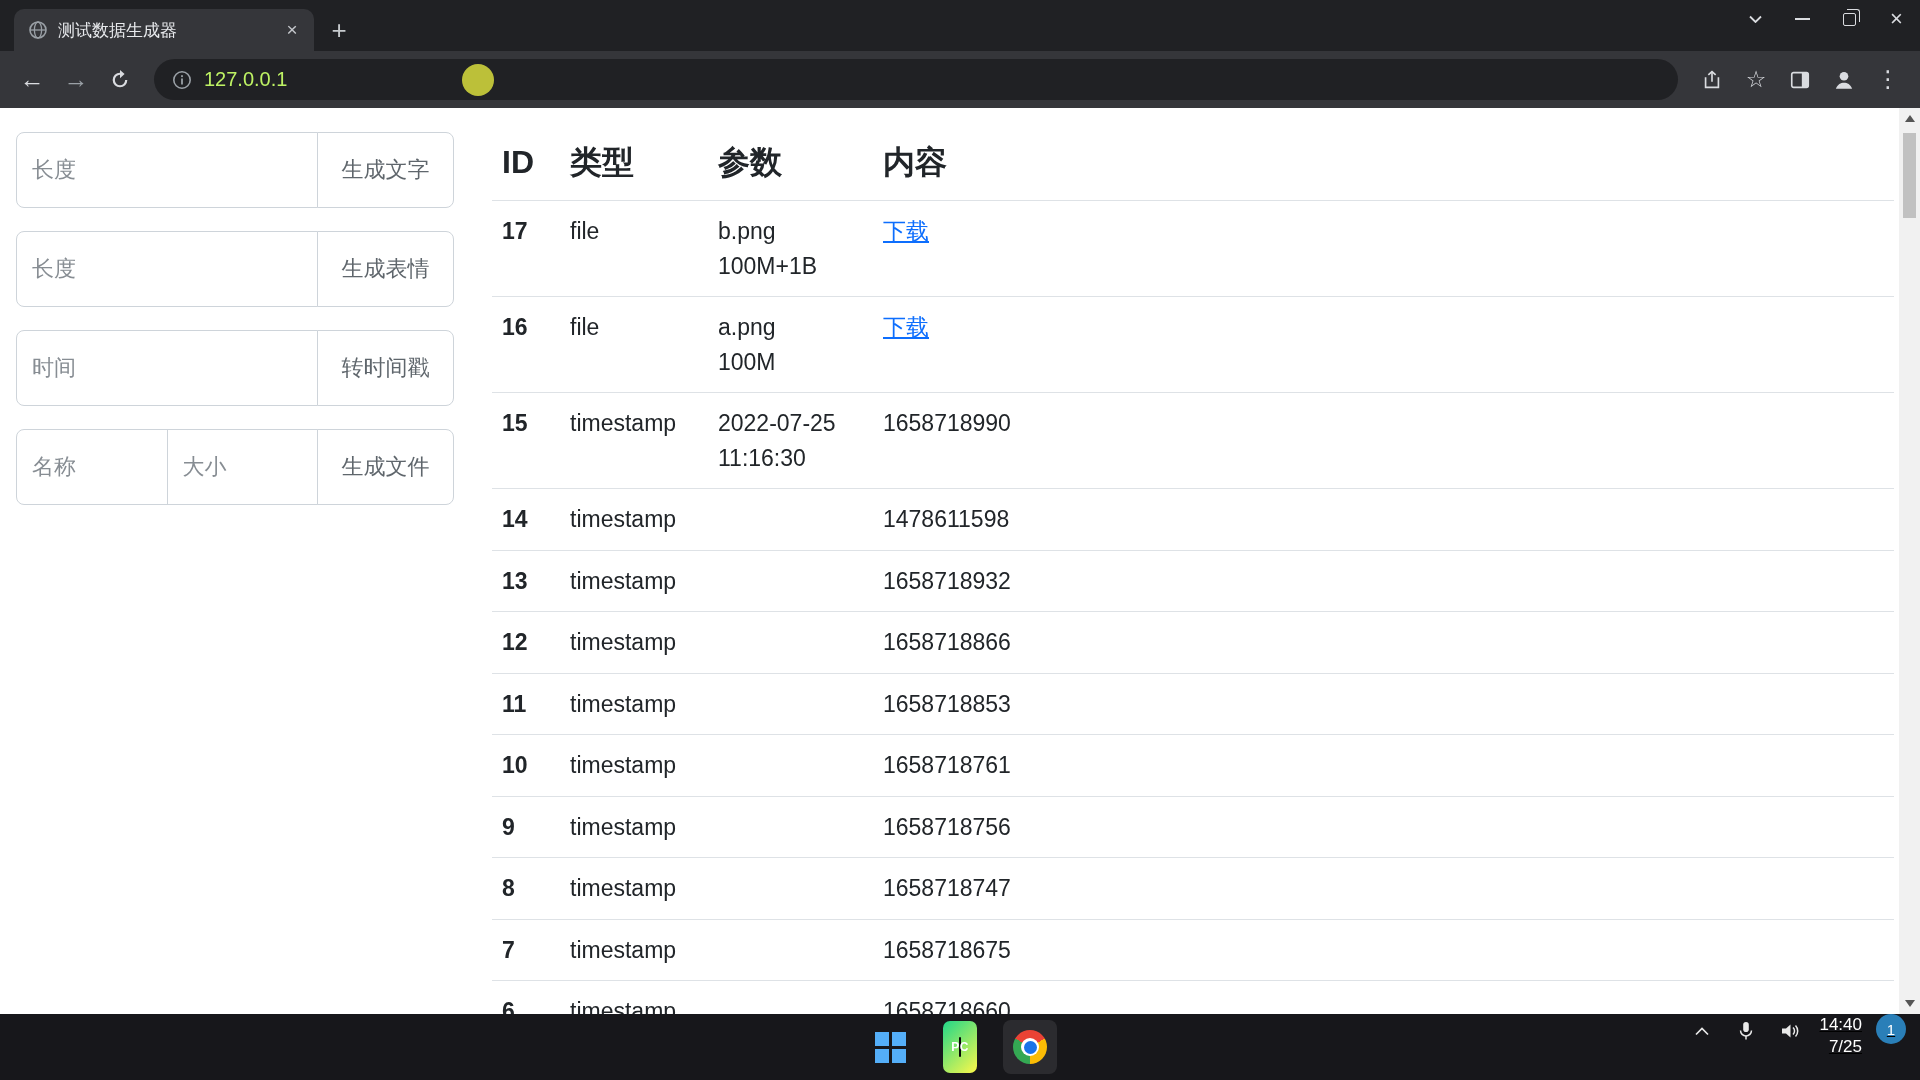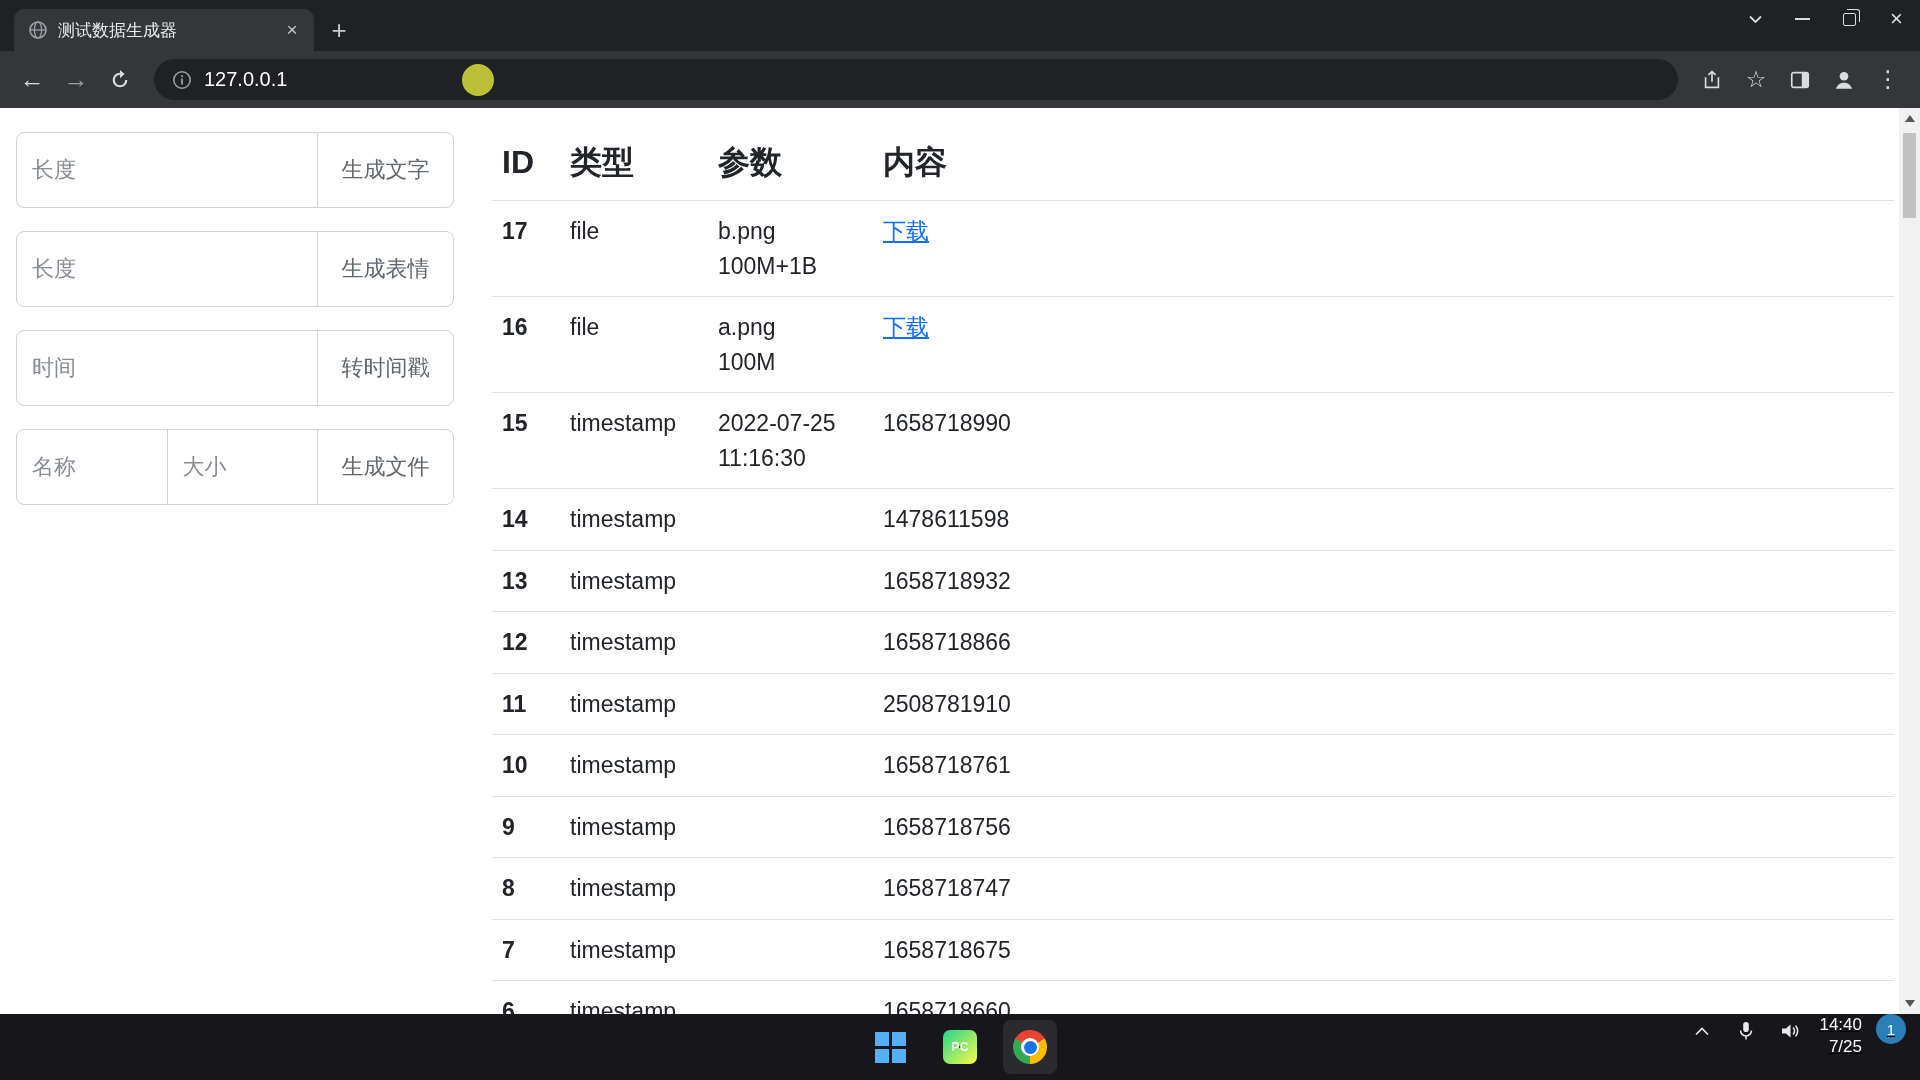--- a/index.html
+++ b/index.html
@@ -25,21 +25,21 @@
     border:1.5px solid #dadce0; border-left:none; border-bottom:none; border-radius:0 3px 0 0; }
   .glyph-close { font-size:22px; line-height:1; }
 
   .toolbar { position:absolute; top:51px; left:0; right:0; height:57px; background:#35363a;
     display:flex; align-items:center; padding:0 10px; }
   .navbtn { width:44px; height:44px; border-radius:50%; display:flex; align-items:center;
     justify-content:center; font-size:25px; color:#dadce0; flex:none; }
   .navbtn.dim { color:#9aa0a6; }
   .omnibox { flex:1; height:41px; margin:0 12px; border-radius:21px; background:#202124;
     display:flex; align-items:center; padding:0 18px; position:relative; }
-  .omnibox .url { color:#ffffff; font-size:20px; margin-left:12px; }
+  .omnibox .url { color:#bef264; font-size:20px; margin-left:12px; }
   .cursor-dot { position:absolute; left:308px; top:50%; transform:translateY(-50%);
     width:32px; height:32px; border-radius:50%; background:#c5c93b; opacity:.95; }
   .toolicon { width:44px; height:44px; display:flex; align-items:center; justify-content:center;
     color:#dadce0; font-size:23px; flex:none; }
 
   
   .page { position:absolute; top:108px; left:0; right:0; bottom:66px; background:#fff;
     display:flex; overflow:hidden; }
   .sidebar { width:470px; flex:none; padding:24px 16px 0 16px; }
   .igroup { display:flex; height:76px; margin-bottom:23px; }
@@ -80,21 +80,21 @@
   .sb-thumb { position:absolute; left:4px; width:13px; top:25px; height:85px; background:#c1c1c1; }
 
   
   .taskbar { position:absolute; left:0; right:0; bottom:0; height:66px; background:#17171b; }
   .tb-center { position:absolute; left:50%; top:0; bottom:0; transform:translateX(-50%);
     display:flex; align-items:center; gap:16px; }
   .tb-btn { width:54px; height:54px; border-radius:8px; display:flex; align-items:center; justify-content:center; }
   .tb-btn.active { background:rgba(255,255,255,.09); }
   .winlogo { display:grid; grid-template-columns:14px 14px; grid-template-rows:14px 14px; gap:3px; }
   .winlogo span { background:#54aef8; display:block; }
-  .pycharm { width:34px; height:34px; border-radius:7px; padding:16px;
+  .pycharm { width:34px; height:52px; border-radius:7px; padding:16px;
     background:linear-gradient(135deg,#21d789,#fcf84a); }
   .pycharm .inner { width:100%; height:100%; background:#060606; border-radius:5px;
     display:flex; align-items:center; justify-content:center; }
   .pycharm .inner span { color:#fff; font-size:12px; font-weight:bold; letter-spacing:.5px; }
   .chrome-logo { width:34px; height:34px; border-radius:50%; position:relative;
     background:conic-gradient(from 60deg,#fbbc05 0 120deg,#34a853 0 240deg,#ea4335 0 360deg); }
   .chrome-logo .ring { position:absolute; inset:8px; background:#fff; border-radius:50%; }
   .chrome-logo .core { position:absolute; inset:10.5px; background:#1a73e8; border-radius:50%; }
   .tb-right { position:absolute; right:14px; top:0; bottom:0; display:flex; align-items:flex-start; gap:14px;text-decoration:underline; }
   .trayicon { width:30px; height:34px; display:flex; align-items:center; justify-content:center; color:#e9e9e9; }
@@ -242,21 +242,21 @@
           <tr>
             <th class="cell-id">12</th>
             <td class="cell-type">timestamp</td>
             <td class="cell-param"></td>
             <td class="cell-content">1658718866</td>
           </tr>
           <tr>
             <th class="cell-id">11</th>
             <td class="cell-type">timestamp</td>
             <td class="cell-param"></td>
-            <td class="cell-content">2508781910</td>
+            <td class="cell-content">1658718853</td>
           </tr>
           <tr>
             <th class="cell-id">10</th>
             <td class="cell-type">timestamp</td>
             <td class="cell-param"></td>
             <td class="cell-content">1658718761</td>
           </tr>
           <tr>
             <th class="cell-id">9</th>
             <td class="cell-type">timestamp</td>

